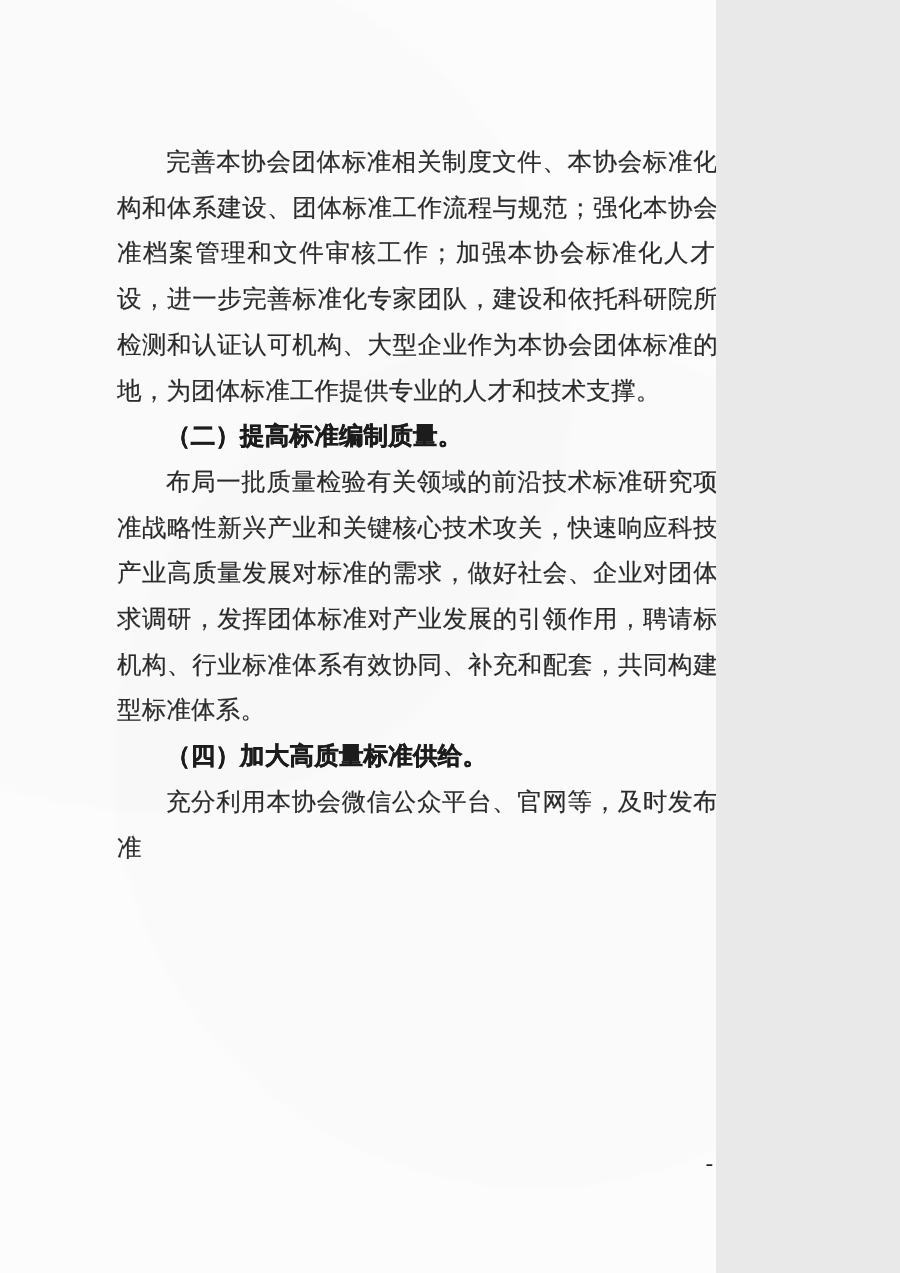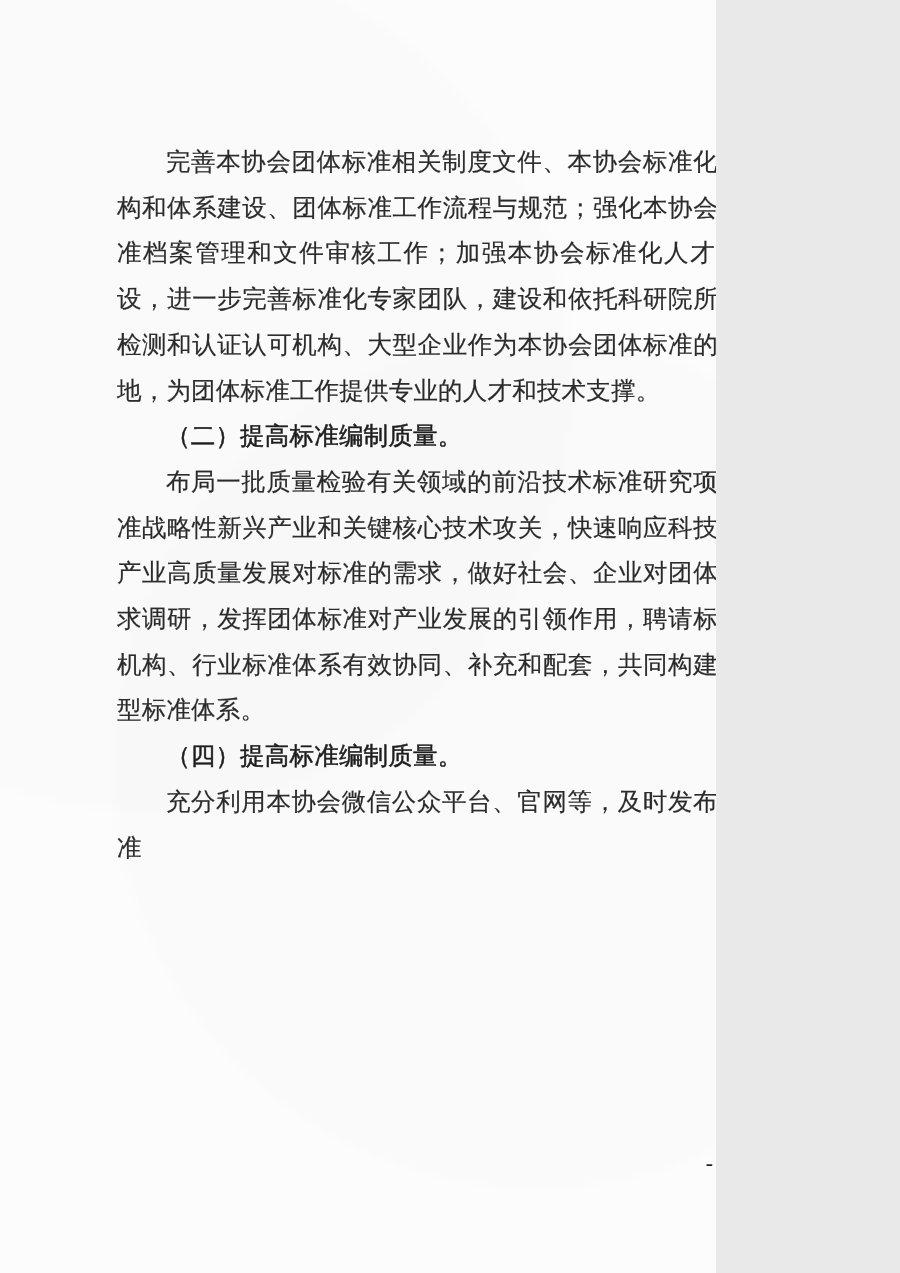--- a/index.html
+++ b/index.html
@@ -37,21 +37,21 @@
     line-height: 45.7px;
     text-align: justify;
     text-justify: inter-character;
     text-indent: 2em;
     letter-spacing: 0.2px;
     font-weight: 400;
     
     -webkit-text-stroke: 0.2px #3a3a3a;
   }
   .text-block p.heading {
-    font-weight: 400;
+    font-weight: 700;
     -webkit-text-stroke: 0.5px #1c1c1c;
     color: #1e1e1e;
   }
   .text-block p.continued {
     
     text-align-last: justify;
   }
   .page-number {
     position: absolute;
     top: 1150px;
@@ -65,18 +65,18 @@
   }
 </style>
 </head>
 <body>
 
 <div class="page">
   <div class="text-block">
     <p>完善本协会团体标准相关制度文件、本协会标准化管理机构和体系建设、团体标准工作流程与规范；强化本协会团体标准档案管理和文件审核工作；加强本协会标准化人才队伍建设，进一步完善标准化专家团队，建设和依托科研院所、检验检测和认证认可机构、大型企业作为本协会团体标准的创新基地，为团体标准工作提供专业的人才和技术支撑。</p>
     <p class="heading">（二）提高标准编制质量。</p>
     <p>布局一批质量检验有关领域的前沿技术标准研究项目，瞄准战略性新兴产业和关键核心技术攻关，快速响应科技创新和产业高质量发展对标准的需求，做好社会、企业对团体标准需求调研，发挥团体标准对产业发展的引领作用，聘请标准出版机构、行业标准体系有效协同、补充和配套，共同构建国家新型标准体系。</p>
-    <p class="heading">（四）提高标准编制质量。</p>
+    <p class="heading">（四）加大高质量标准供给。</p>
     <p class="continued">充分利用本协会微信公众平台、官网等，及时发布有关标准</p>
   </div>
 
   <div class="page-number">- 7 -</div>
 </div>
 
 </body></html>

